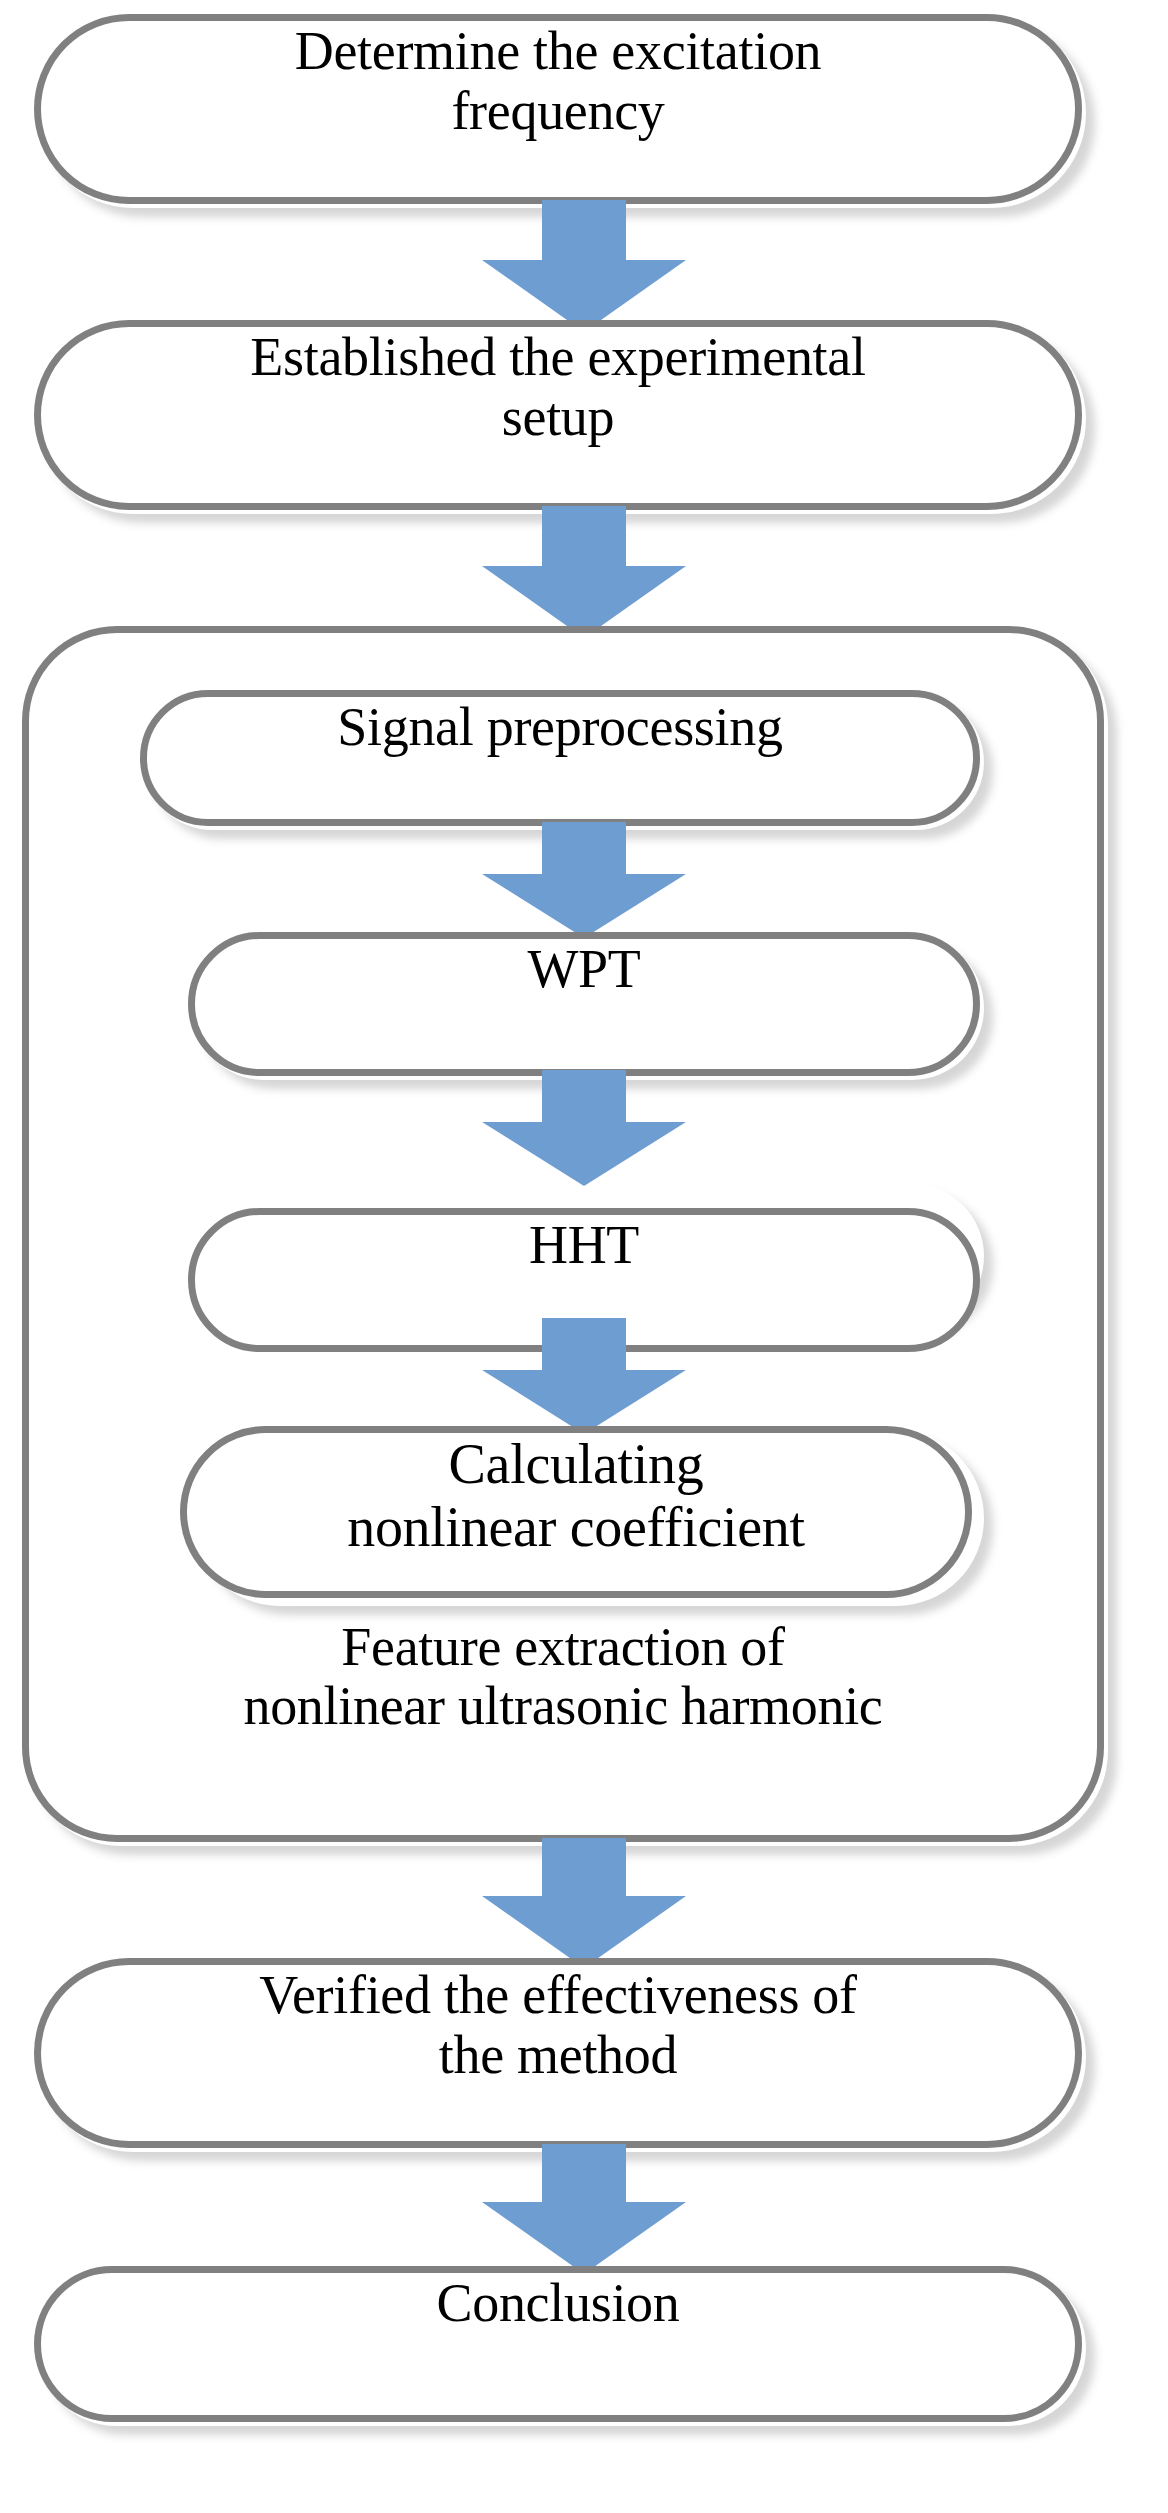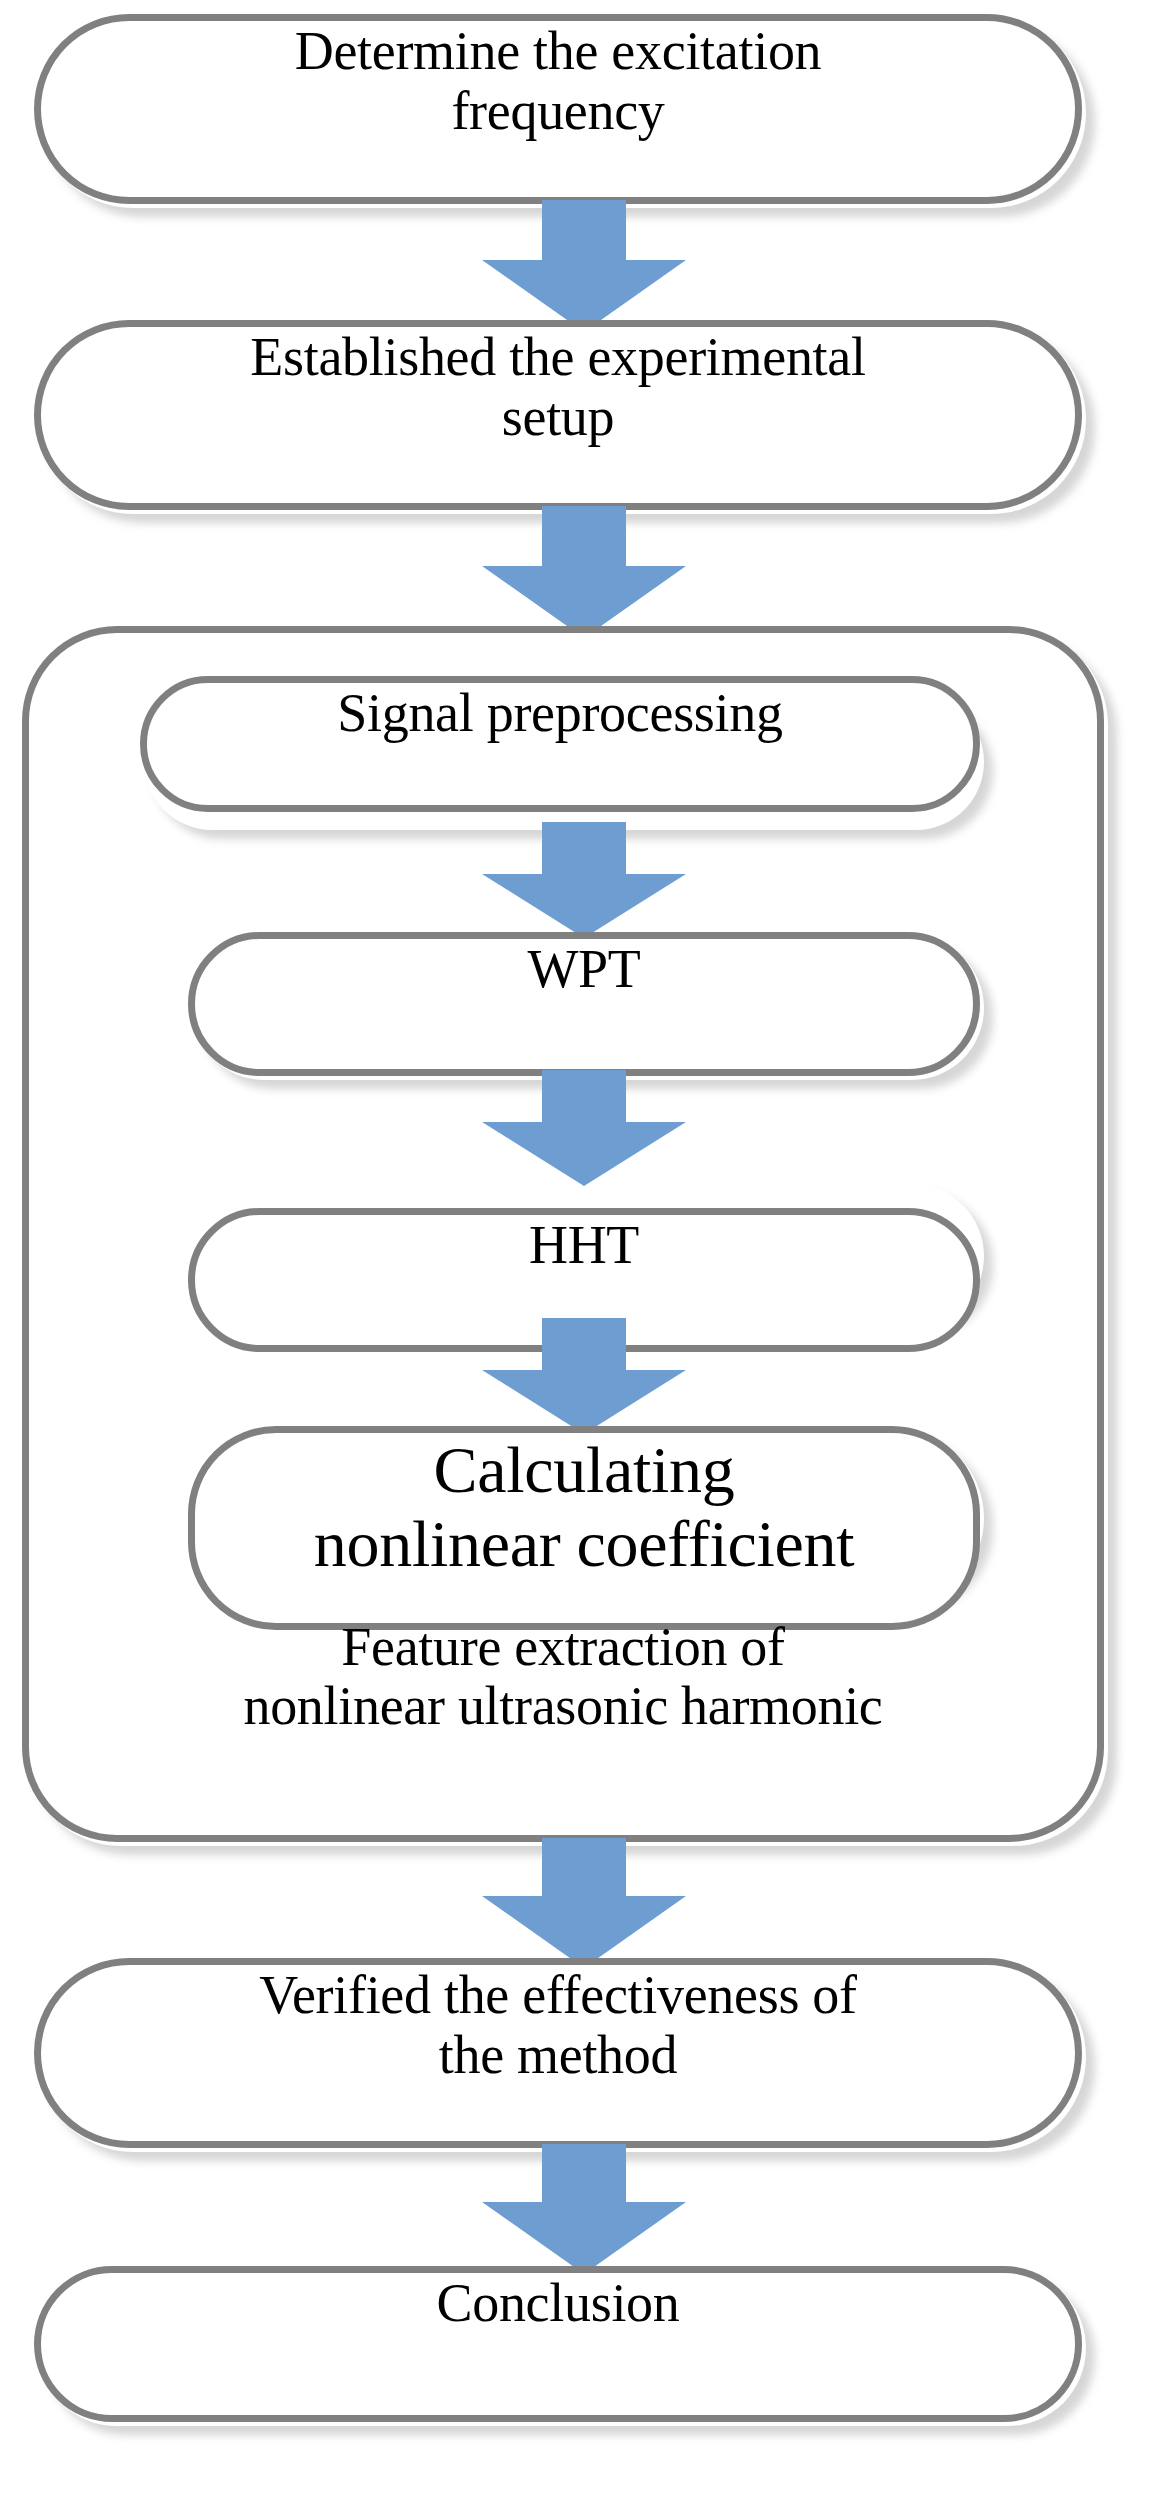--- a/index.html
+++ b/index.html
@@ -102,21 +102,21 @@
   <div class="arrow" style="left:434px; top:506px; width:300px; height:132px;">
     <svg width="300" height="132" viewBox="0 0 300 132" aria-hidden="true">
       <polygon points="108,0 192,0 192,60 252,60 150,132 48,60 108,60" fill="#6E9ED1"></polygon>
     </svg>
   </div>
 
   <div class="shadow" style="left:26px; top:630px; width:1082px; height:1216px; border-radius:95px;"></div>
   <div id="group-box" style="left:22px; top:626px; width:1082px; height:1216px; border-radius:95px;"></div>
 
     <div class="shadow" style="left:144px; top:694px; width:840px; height:136px; border-radius:68px;"></div>
-    <div class="node" style="left:140px; top:676px; width:840px; height:136px; border-radius:68px; font-size:54px;">
+    <div class="node" style="left:140px; top:690px; width:840px; height:136px; border-radius:68px; font-size:54px;">
       <span class="label">Signal preprocessing</span>
     </div>
 
     <div class="arrow" style="left:434px; top:822px; width:300px; height:116px;">
       <svg width="300" height="116" viewBox="0 0 300 116" aria-hidden="true">
         <polygon points="108,0 192,0 192,52 252,52 150,116 48,52 108,52" fill="#6E9ED1"></polygon>
       </svg>
     </div>
 
     <div class="shadow" style="left:192px; top:936px; width:792px; height:144px; border-radius:72px;"></div>
@@ -135,21 +135,21 @@
       <span class="label">HHT</span>
     </div>
 
     <div class="arrow" style="left:434px; top:1318px; width:300px; height:116px;">
       <svg width="300" height="116" viewBox="0 0 300 116" aria-hidden="true">
         <polygon points="108,0 192,0 192,52 252,52 150,116 48,52 108,52" fill="#6E9ED1"></polygon>
       </svg>
     </div>
 
     <div class="shadow" style="left:192px; top:1430px; width:792px; height:176px; border-radius:88px;"></div>
-    <div class="node" style="left:188px; top:1426px; width:792px; height:204px; border-radius:88px; font-size:66px;">
+    <div class="node" style="left:180px; top:1426px; width:792px; height:172px; border-radius:88px; font-size:56px;">
       <span class="label">Calculating
 nonlinear coefficient</span>
     </div>
 
     <div id="group-caption" style="left:52px; top:1618px; width:1022px; font-size:54px;">Feature extraction of
 nonlinear ultrasonic harmonic</div>
 
   <div class="arrow" style="left:434px; top:1838px; width:300px; height:130px;">
     <svg width="300" height="130" viewBox="0 0 300 130" aria-hidden="true">
       <polygon points="108,0 192,0 192,58 252,58 150,130 48,58 108,58" fill="#6E9ED1"></polygon>

